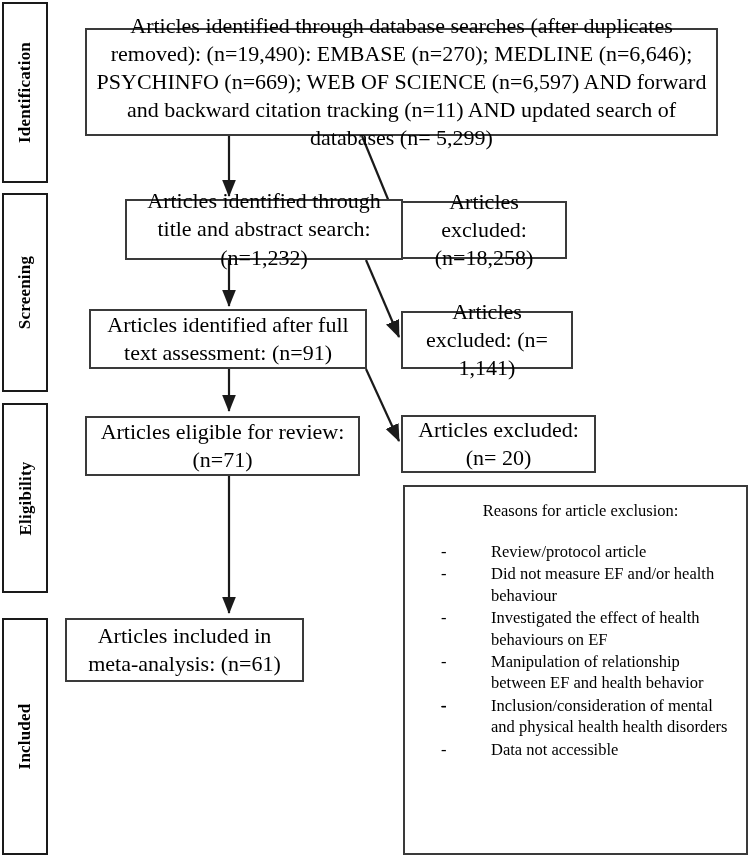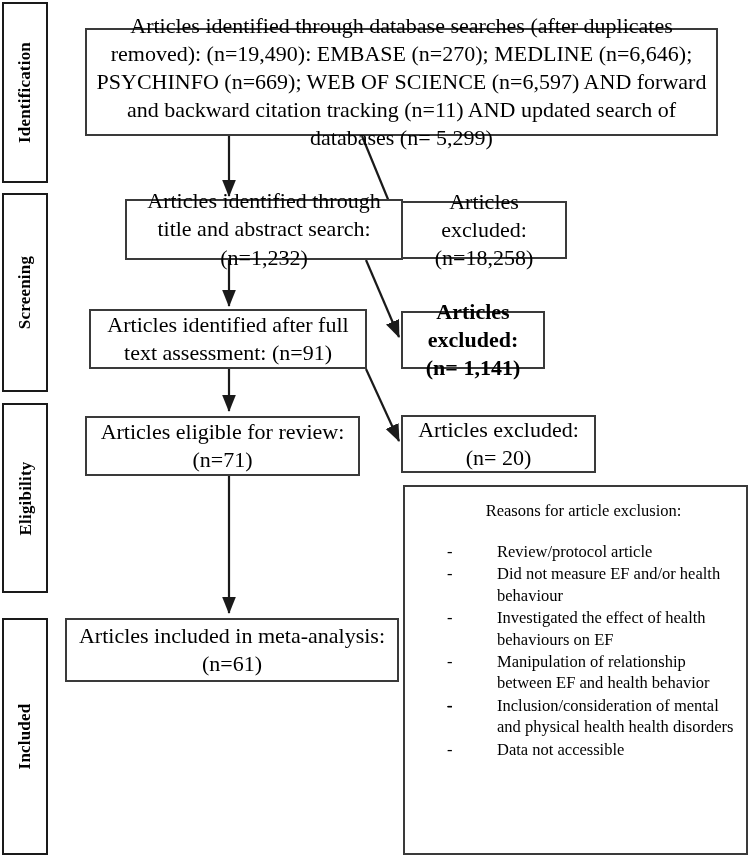--- a/index.html
+++ b/index.html
@@ -54,21 +54,21 @@
     padding: 3px 6px;
   }
   .flow-box .txt { display: block; width: 100%; }
 
   
   .reasons-box {
     position: absolute;
     border: 2px solid #3a3a3a;
     background: #ffffff;
     box-sizing: border-box;
-    padding: 6px 8px 6px 24px;
+    padding: 6px 8px 6px 18px;
   }
   .reasons-title {
     text-align: center;
     font-size: 16.5px;
     margin: 8px 0 20px 0;
     line-height: 1.2;
   }
   .reasons-list {
     list-style: none;
     margin: 0;
@@ -149,29 +149,29 @@
   </div>
 
   <div class="flow-box" style="left:89px; top:309px; width:278px; height:60px;">
     <span class="txt">Articles identified after full text assessment: (n=91)</span>
   </div>
 
   <div class="flow-box" style="left:85px; top:416px; width:275px; height:60px;">
     <span class="txt">Articles eligible for review: (n=71)</span>
   </div>
 
-  <div class="flow-box" style="left:65px; top:618px; width:334px; height:64px;justify-content:flex-end;">
+  <div class="flow-box" style="left:65px; top:618px; width:239px; height:64px;justify-content:flex-end;">
     <span class="txt">Articles included in meta-analysis: (n=61)</span>
   </div>
 
   <div class="flow-box" style="left:401px; top:201px; width:166px; height:58px;">
     <span class="txt">Articles excluded: (n=18,258)</span>
   </div>
 
-  <div class="flow-box" style="left:401px; top:311px; width:144px; height:58px;font-weight:bold;">
+  <div class="flow-box" style="left:401px; top:311px; width:172px; height:58px;">
     <span class="txt">Articles excluded: (n= 1,141)</span>
   </div>
 
   <div class="flow-box" style="left:401px; top:415px; width:195px; height:58px;">
     <span class="txt">Articles excluded: (n= 20)</span>
   </div>
 
   <div class="reasons-box" style="left:403px; top:485px; width:345px; height:370px;">
     <div class="reasons-title">Reasons for article exclusion:</div>
     <ul class="reasons-list">

